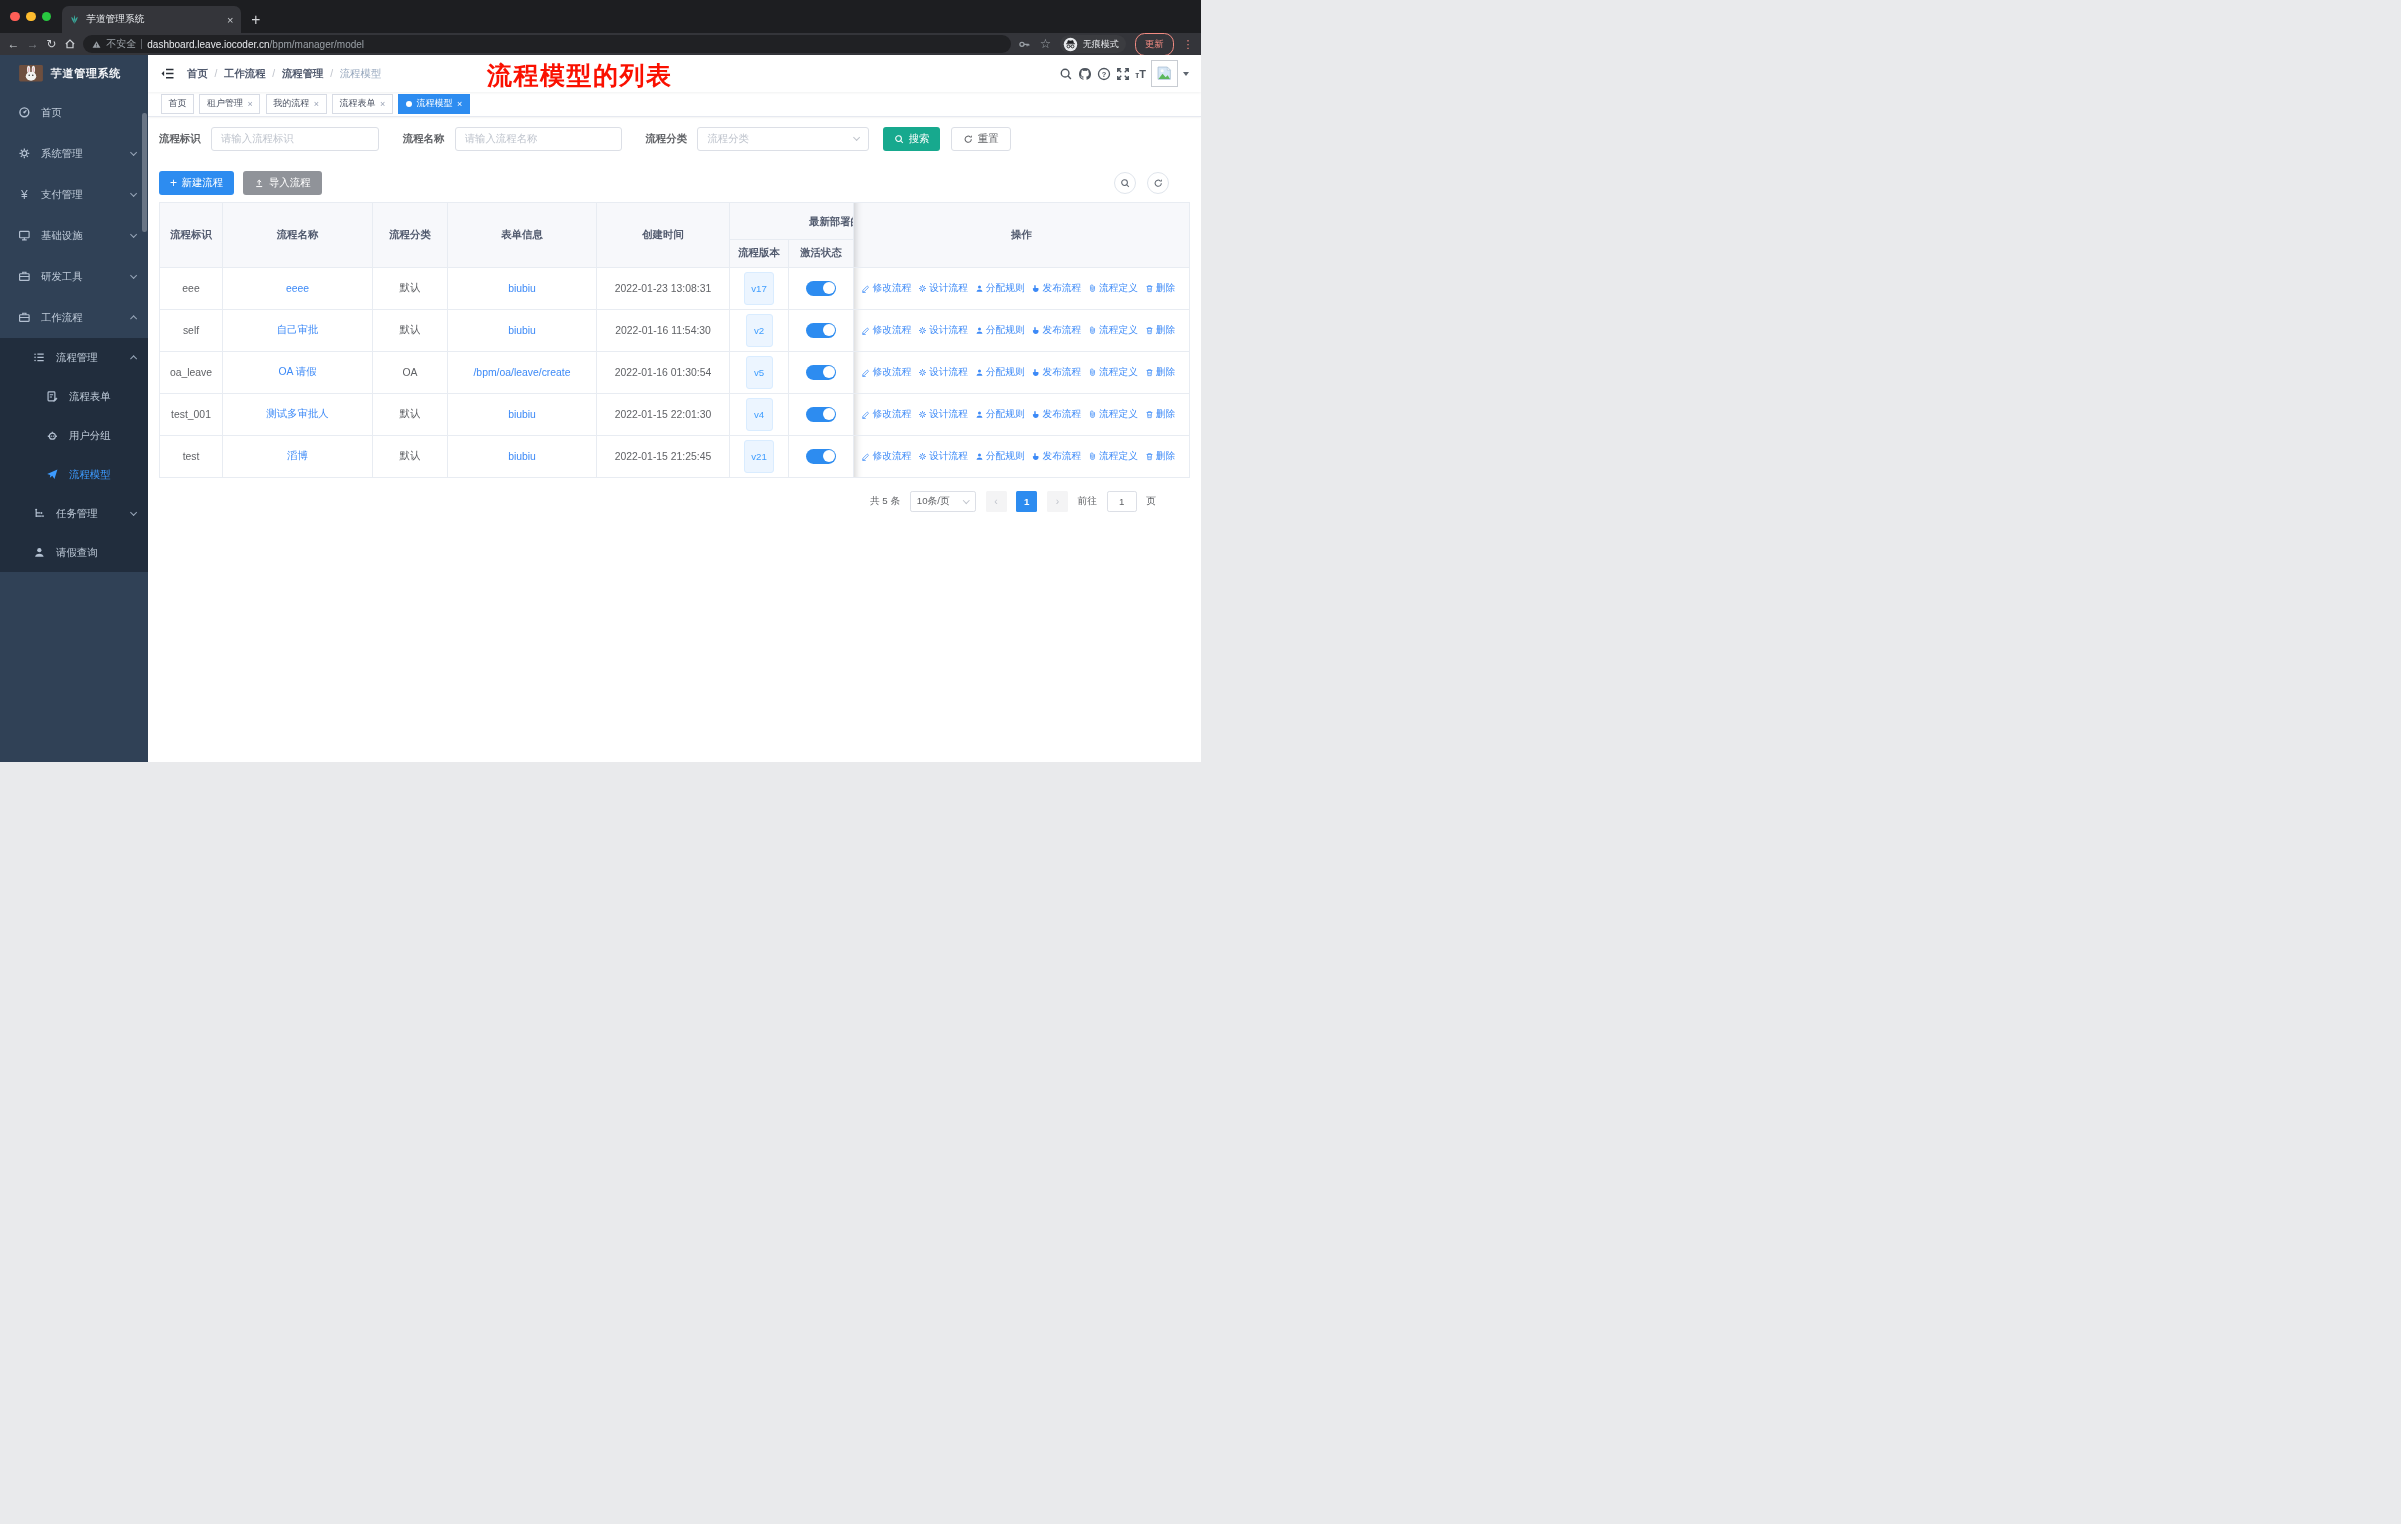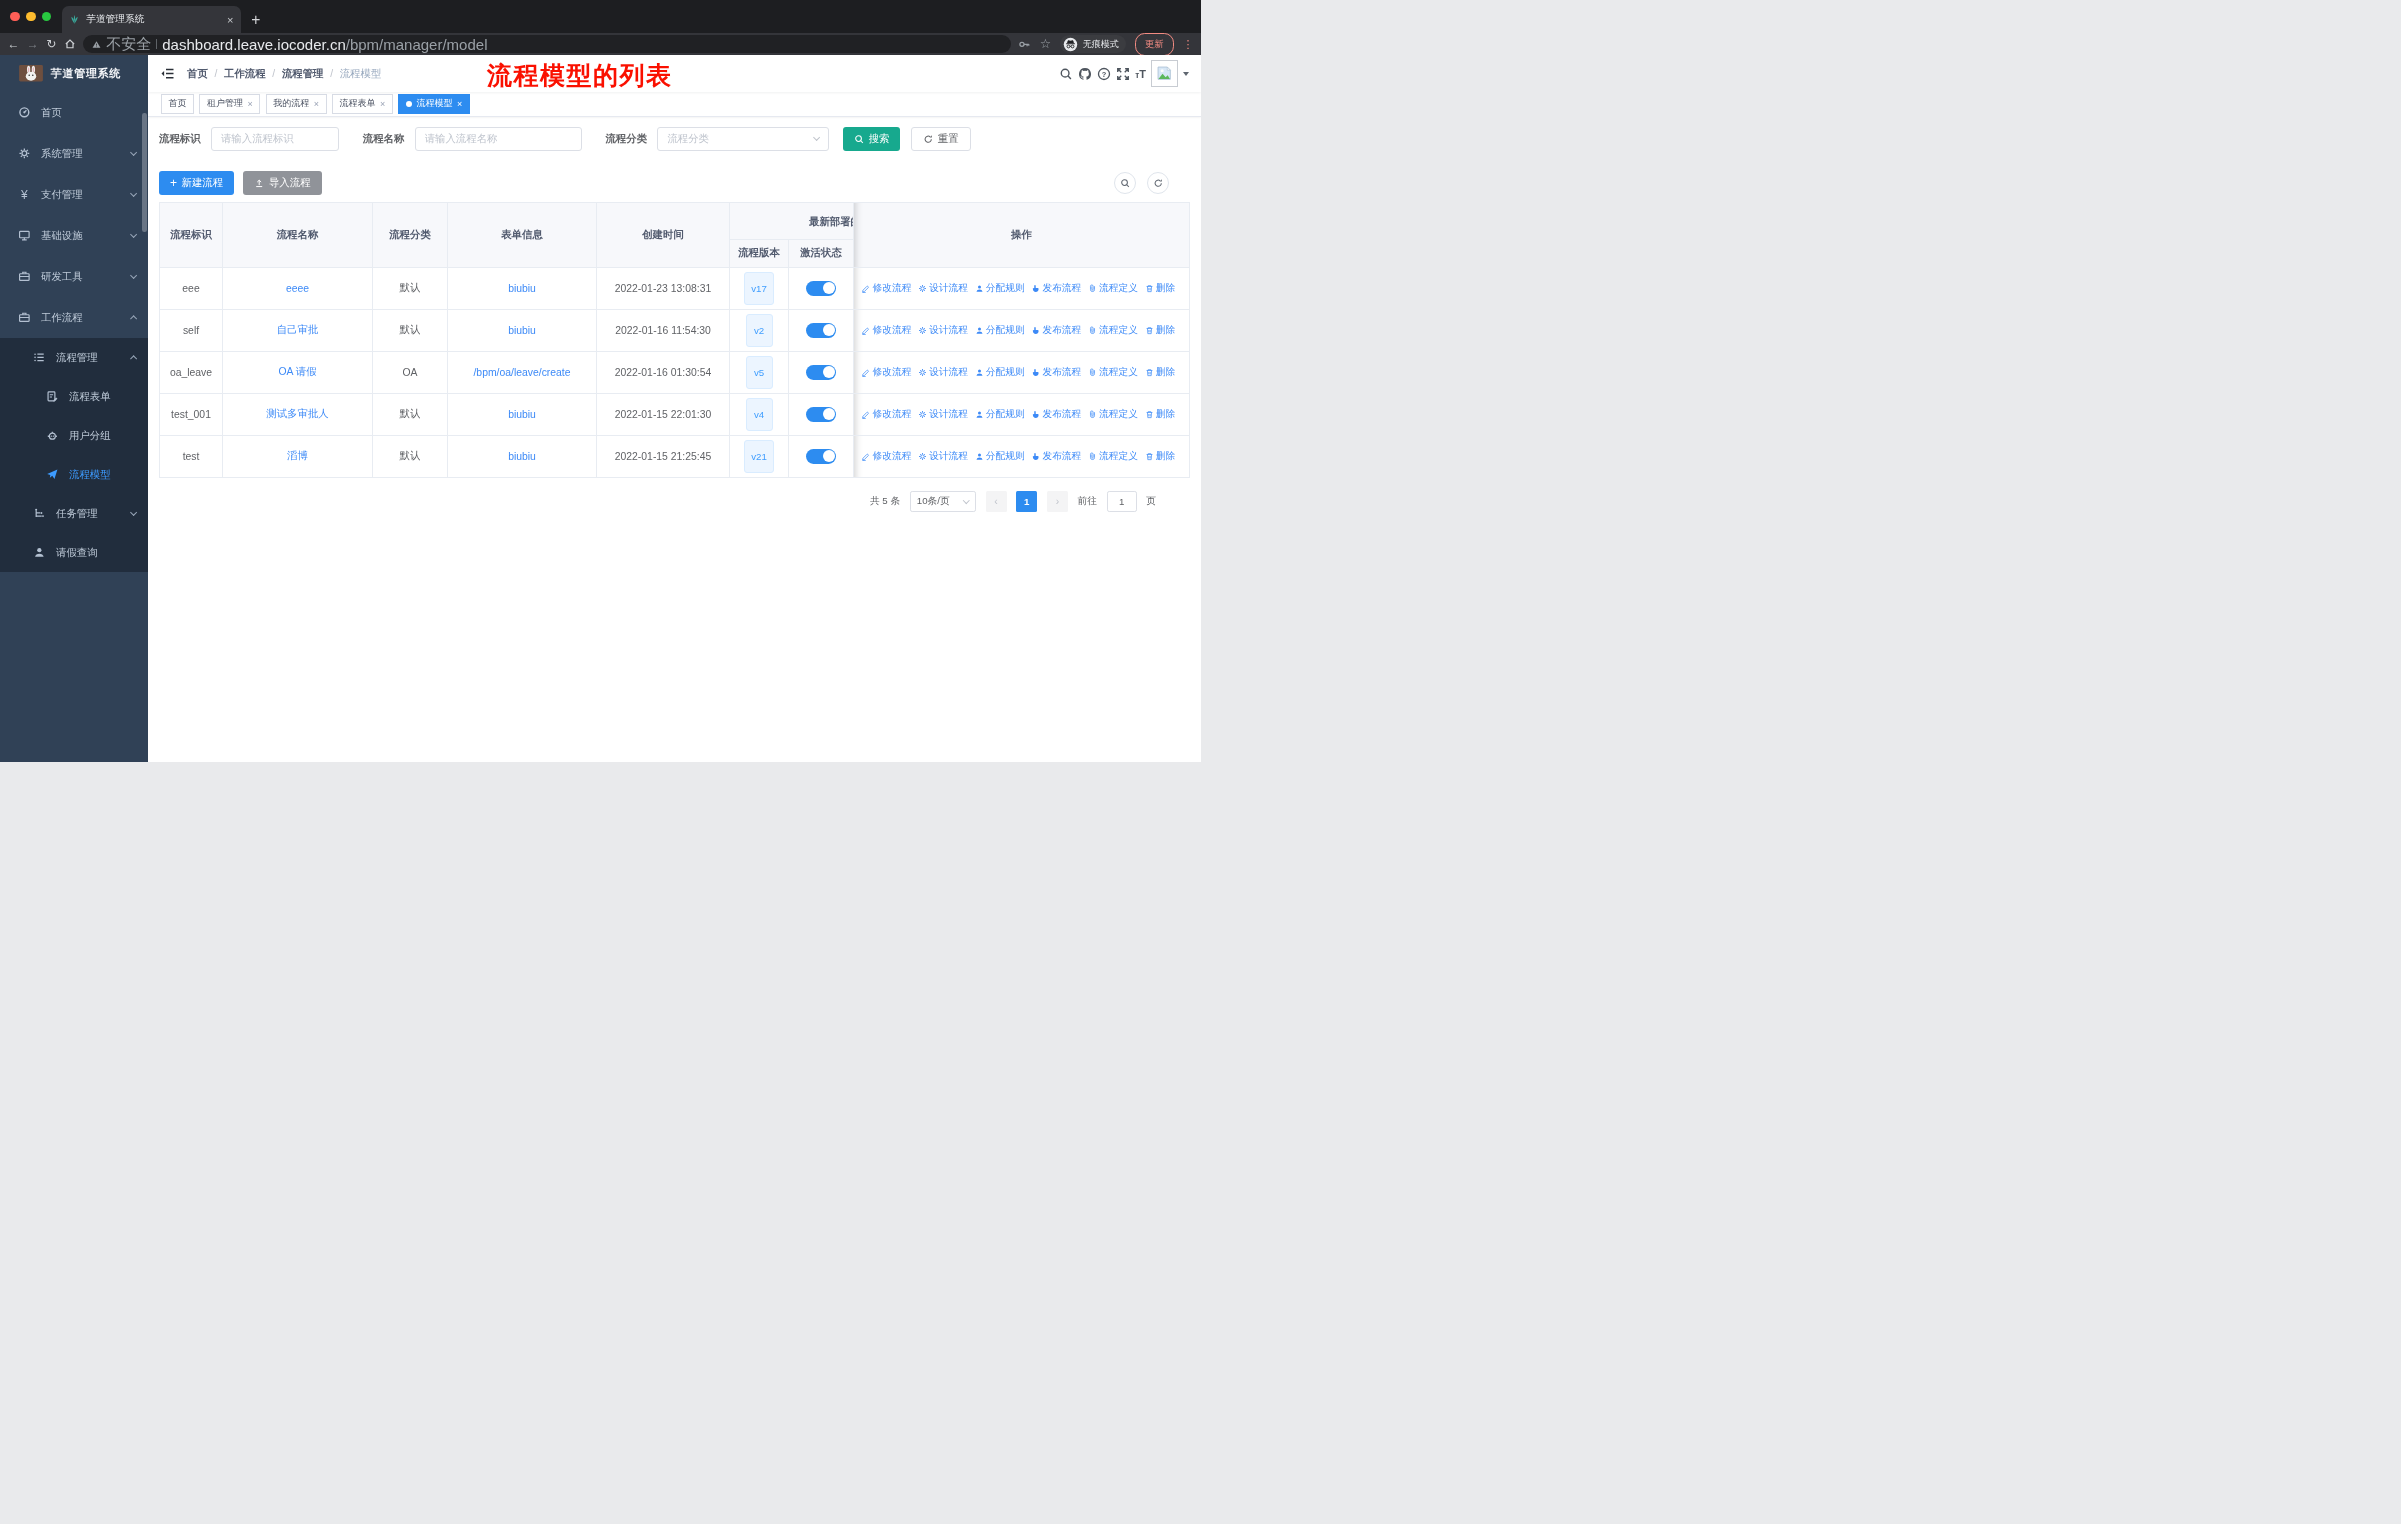--- a/index.html
+++ b/index.html
@@ -11,21 +11,21 @@
   .win-dots { display:flex; gap:6px; align-items:center; height:100%; padding:0 10.4px 0 10.4px; }
   .dot { width:9.7px; height:9.7px; border-radius:50%; }
   .dot.r{background:#ff5f57}.dot.y{background:#febc2e}.dot.g{background:#28c840}
   .tab { width:179px; height:27px; background:#34353a; border-radius:6.7px 6.7px 0 0; display:flex; align-items:center; gap:6px; padding:0 7.4px; color:#e8eaed; font-size:9.7px; }
   .tab .title{ flex:1; white-space:nowrap; overflow:hidden; }
   .tab .close{ color:#c7cacd; font-size:11px; cursor:default; }
   .newtab { color:#d4d6d9; font-size:15.6px; padding:0 10.4px 4.5px; }
   .btoolbar { height:22px; background:#34353a; display:flex; align-items:center; padding:0 7.4px; gap:7.4px; }
   .nav-ic { color:#cfd2d6; font-size:12px; line-height:1; }
   .nav-ic.dim{ color:#7e8288; }
-  .addressbar { flex:1; height:18px; background:#202124; border-radius:9px; display:flex; align-items:center; gap:5.2px; padding:0 9px; font-size:15px; color:#9aa0a6; }
+  .addressbar { flex:1; height:18px; background:#202124; border-radius:9px; display:flex; align-items:center; gap:5.2px; padding:0 9px; font-size:10px; color:#9aa0a6; }
   .addressbar .sep{ width:0.7px; height:9.7px; background:#5f6368; }
   .addressbar .domain{ color:#e8eaed; }
   .chrome-right { display:flex; align-items:center; gap:9px; }
   .incog { background:#3b3c40; border-radius:9px; height:18px; display:flex; align-items:center; gap:4.5px; padding:0 7.4px 0 3px; color:#e8eaed; font-size:9px; }
   .update-btn { border:1.1px solid #f28b82; color:#f28b82; font-size:9.3px; border-radius:9.7px; padding:4px 9px; background:transparent; }
   .kebab { color:#f28b82; font-size:11px; letter-spacing:0; }
 
   
   .app { display:flex; height:707px; }
   .sidebar { position:relative; width:148px; background:#304156; color:#bfcbd9; flex-shrink:0; }
@@ -66,21 +66,21 @@
   .tag { height:19.4px; display:flex; align-items:center; gap:4.5px; border:0.7px solid #d8dce5; background:#fff; color:#495060; font-size:9px; padding:0 6.7px; cursor:pointer; }
   .tag .x { font-size:9px; color:#9aa3b5; }
   .tag.active { background:#2d8cf0; border-color:#2d8cf0; color:#fff; }
   .tag.active .x { color:#fff; }
   .tag .dot-w { width:6px; height:6px; border-radius:50%; background:#fff; }
 
   
   .content { flex:1; padding:9.7px 11px 0; background:#fff; min-width:0; }
   .filters { display:flex; align-items:center; gap:10.4px; margin-bottom:19.4px; }
   .f-label { font-size:10.4px; font-weight:600; color:#606266; white-space:nowrap; }
-  .f-input { width:128px; height:24.6px; border:0.7px solid #dcdfe6; border-radius:3px; padding:0 9px; font-size:10.4px; color:#606266; font-family:inherit; }
+  .f-input { width:168px; height:24.6px; border:0.7px solid #dcdfe6; border-radius:3px; padding:0 9px; font-size:10.4px; color:#606266; font-family:inherit; }
   .f-input::placeholder { color:#bfc4cd; }
   .f-input.w2{ width:167px; }
   .f-select { width:172px; height:24.6px; border:0.7px solid #dcdfe6; border-radius:3px; display:flex; align-items:center; justify-content:space-between; padding:0 9px; color:#bfc4cd; font-size:10.4px; margin-right:3px; }
   .f-select .chev{ border-color:#c0c4cc; }
   .gap18{ width:3px; }
   .btn { height:24.6px; border:none; border-radius:3px; font-size:10.4px; display:inline-flex; align-items:center; gap:4.5px; padding:0 11px; font-family:inherit; cursor:pointer; }
   .btn-teal { background:#17a98e; color:#fff; }
   .btn-plain { background:#fff; color:#606266; border:0.7px solid #dcdfe6; }
   .btn-blue { background:#2d8cf0; color:#fff; }
   .btn-gray { background:#909399; color:#fff; }

